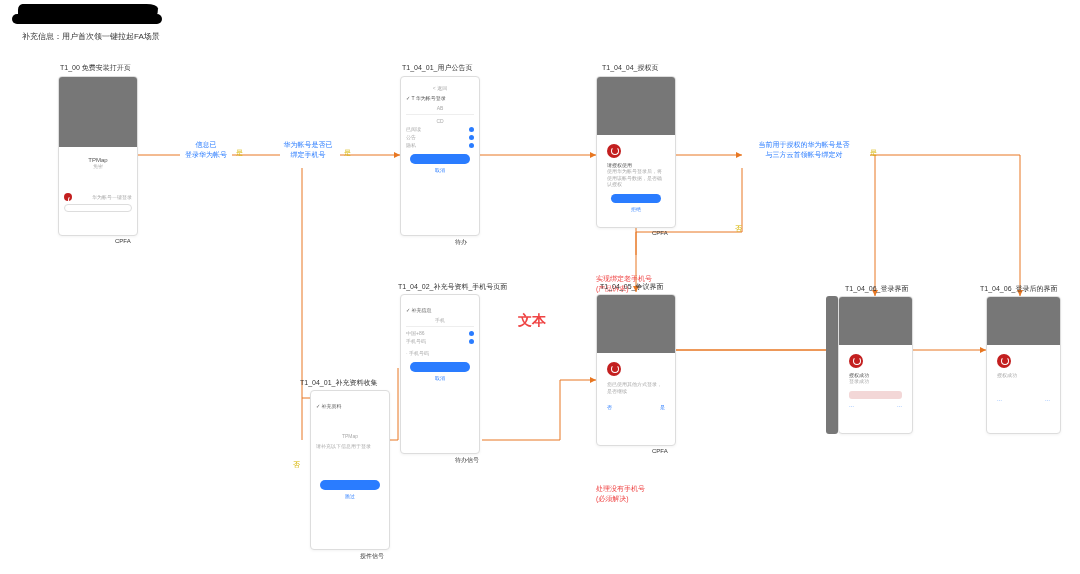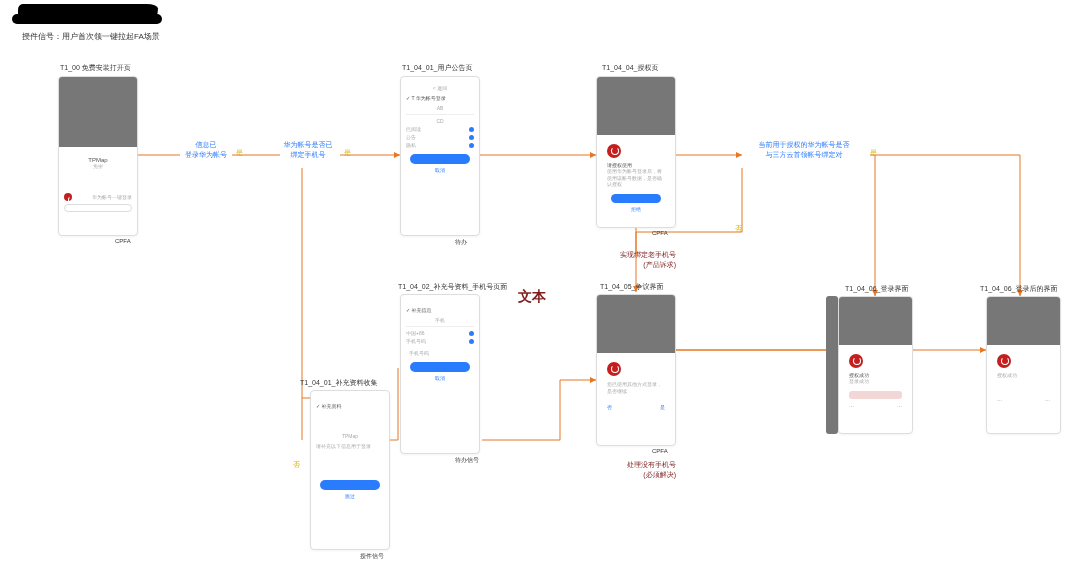--- a/index.html
+++ b/index.html
@@ -59,21 +59,21 @@
   .row { display:flex; justify-content:space-between; align-items:center; margin:2px 0; }
   .chk { width:5px; height:5px; border-radius:50%; background:#2a7cff; }
   .btn-blue {
     display:block; margin:6px auto 2px auto;
     width: 60px; height: 10px;
     background: #2a7cff;
     border-radius: 5px;
   }
   .btn-blue.sm { width:50px; height:9px; }
   .linktxt { text-align:center; color:#2a7cff; font-size:5px; margin-top:3px;}
-  .red-note { color:#7f1d1d; font-size:7px; text-align:right; position:absolute; }
+  .red-note { color:#ef4444; font-size:7px; text-align:left; position:absolute;margin-top:24px; }
   .blue-note { color:#2a7cff; font-size:7px; text-align:center; position:absolute; }
   .ans { color:#d6b400; font-size:7px; position:absolute; }
   .hw-icon {
     width:14px; height:14px; border-radius:50%;
     background:#c31f1f; display:inline-block;
     position:relative;
   }
   .hw-icon:after{
     content:""; position:absolute; left:4px; top:3px;
     width:6px; height:6px; border-radius:50%;
@@ -85,21 +85,21 @@
   .grey-rail {
     position:absolute; background:#777; border-radius:3px;
   }
 </style>
 </head>
 <body>
 
 <div class="scribble"></div>
 <div class="scribble2"></div>
 
-<div class="desc">授件信号：用户首次领一键拉起FA场景</div>
+<div class="desc">补充信息：用户首次领一键拉起FA场景</div>
 
 <svg class="lines">
   <g stroke="#e87722" stroke-width="1" fill="none">
 
     <line x1="138" y1="155" x2="180" y2="155"></line>
 
     <line x1="232" y1="155" x2="280" y2="155"></line>
 
     <line x1="340" y1="155" x2="400" y2="155"></line>
 

